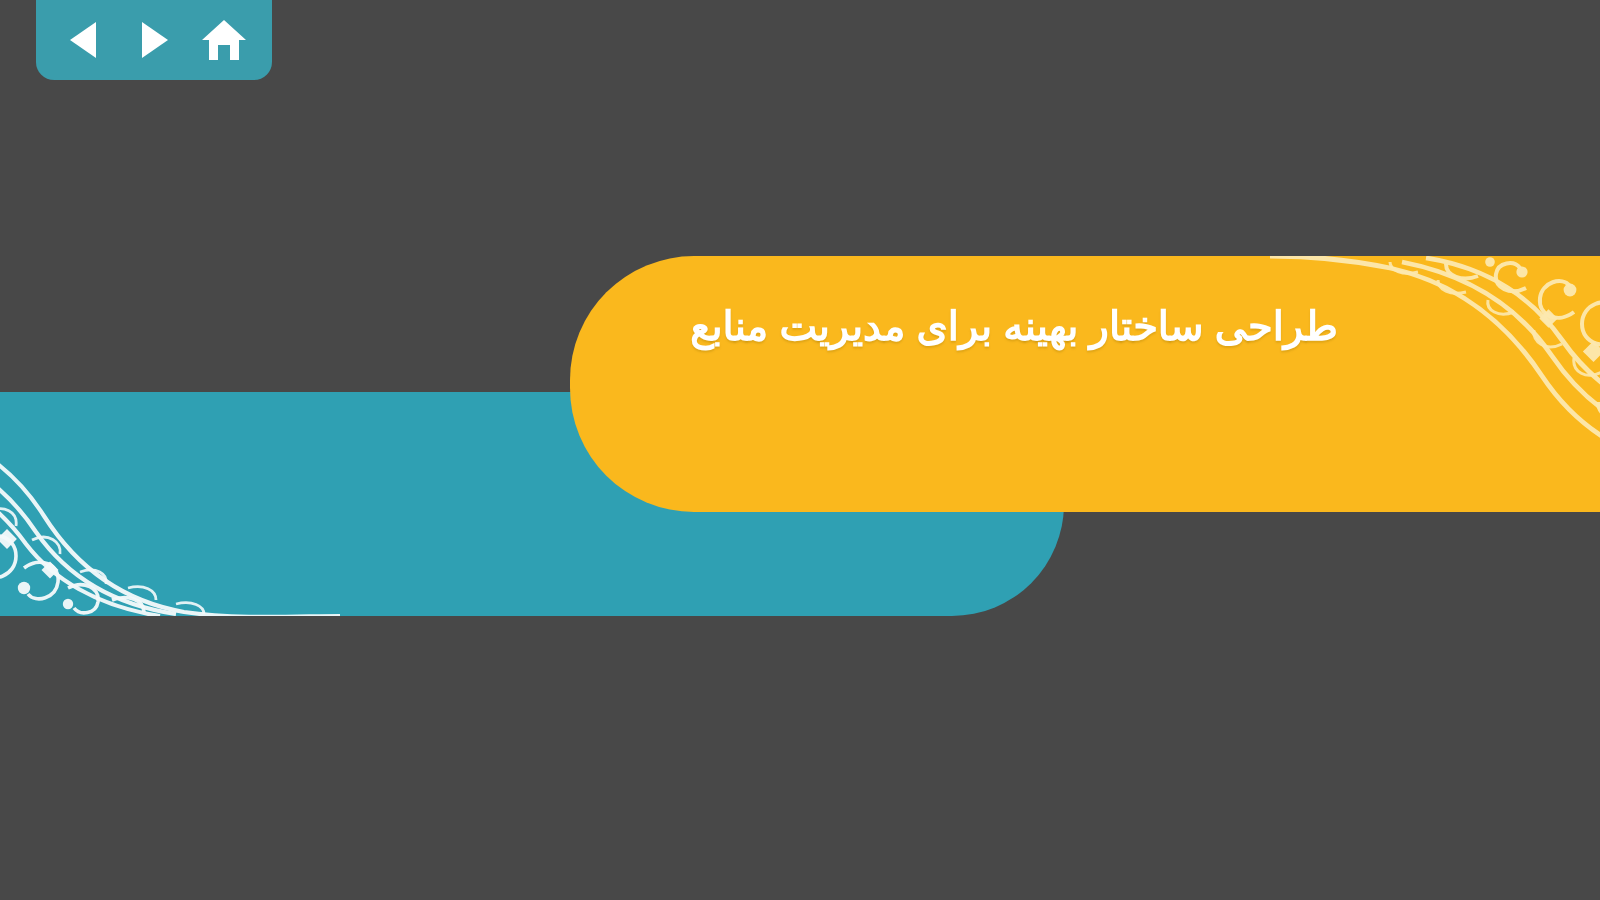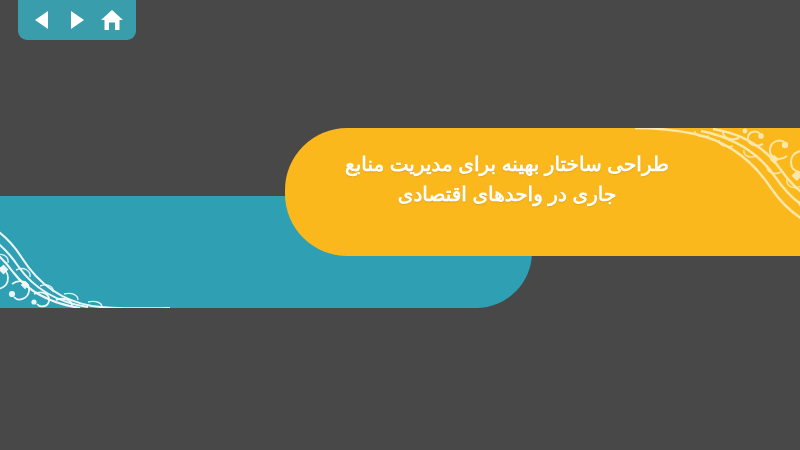--- a/index.html
+++ b/index.html
@@ -216,18 +216,17 @@
           <path d="M146,44 C138,48 131,43 132,37"></path>
           <path d="M122,28 C114,31 108,27 109,22"></path>
           <path d="M98,18 C90,20 84,17 84,12"></path>
           <path d="M74,8 C66,10 60,7 60,3"></path>
         </g>
       </svg>
     </span>
 
     <div class="title-block">
       <div class="title-line">طراحی ساختار بهینه برای مدیریت منابع</div>
-      <div class="title-line">جاری در واحدهای اقتصادی</div>
     </div>
 
   </div>
 
 </div>
 
 </body></html>

